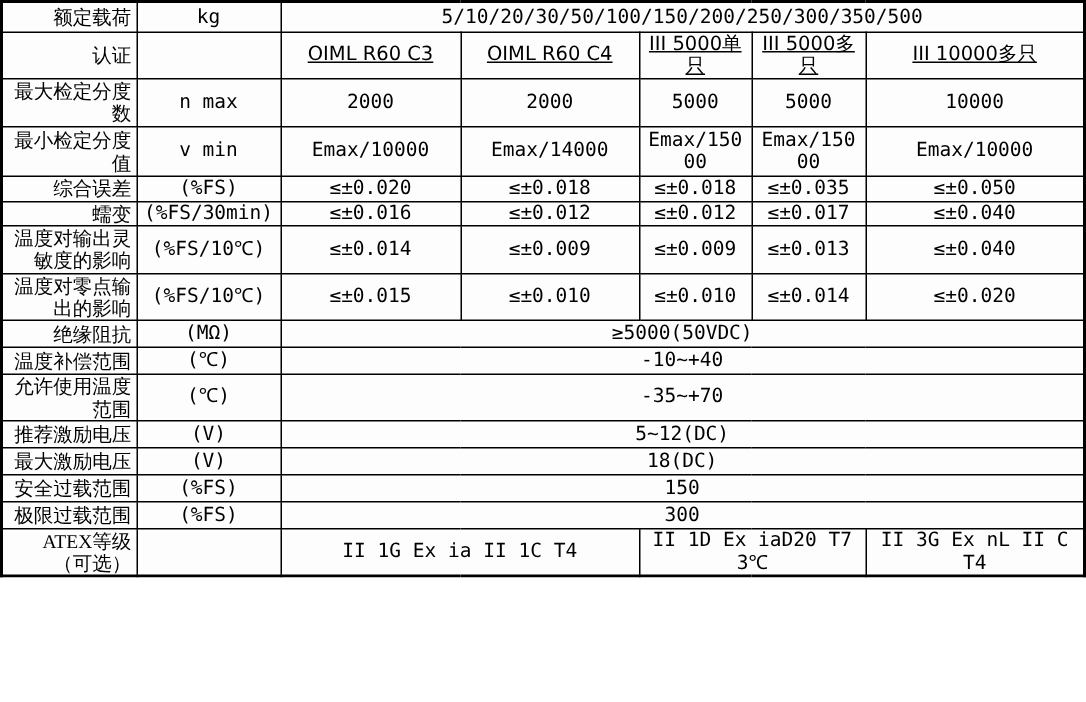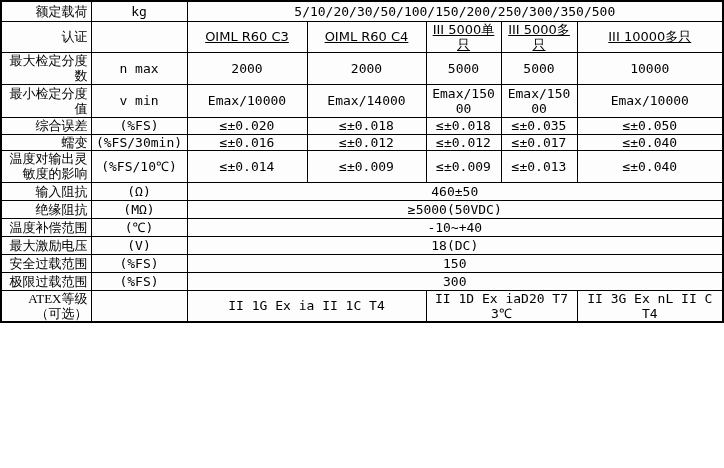--- a/index.html
+++ b/index.html
@@ -116,43 +116,57 @@
   <tr style="height:32px">
     <td class="lbl">温度对输出灵敏度的影响</td>
     <td class="mono">(%FS/10℃)</td>
     <td class="mono">≤±0.014</td>
     <td class="mono">≤±0.009</td>
     <td class="mono">≤±0.009</td>
     <td class="mono">≤±0.013</td>
     <td class="mono">≤±0.040</td>
   </tr>
 
+  <tr style="height:31px">
+    <td class="lbl">温度对零点输出的影响</td>
+    <td class="mono">(%FS/10℃)</td>
+    <td class="mono">≤±0.015</td>
+    <td class="mono">≤±0.010</td>
+    <td class="mono">≤±0.010</td>
+    <td class="mono">≤±0.014</td>
+    <td class="mono">≤±0.020</td>
+  </tr>
 
 
-  <tr style="height:18px">
-    <td class="lbl">输入阻抗</td>
-    <td class="mono">(Ω)</td>
-    <td class="mono" colspan="5">460±50</td>
-  </tr>
 
 
   <tr style="height:18px">
     <td class="lbl">绝缘阻抗</td>
     <td class="mono">(MΩ)</td>
     <td class="mono" colspan="5">≥5000(50VDC)</td>
   </tr>
 
 
   <tr style="height:18px">
     <td class="lbl">温度补偿范围</td>
     <td class="mono">(℃)</td>
     <td class="mono" colspan="5">-10~+40</td>
   </tr>
 
+  <tr style="height:30px">
+    <td class="lbl">允许使用温度范围</td>
+    <td class="mono">(℃)</td>
+    <td class="mono" colspan="5">-35~+70</td>
+  </tr>
 
+  <tr style="height:18px">
+    <td class="lbl">推荐激励电压</td>
+    <td class="mono">(V)</td>
+    <td class="mono" colspan="5">5~12(DC)</td>
+  </tr>
 
   <tr style="height:18px">
     <td class="lbl">最大激励电压</td>
     <td class="mono">(V)</td>
     <td class="mono" colspan="5">18(DC)</td>
   </tr>
 
   <tr style="height:18px">
     <td class="lbl">安全过载范围</td>
     <td class="mono">(%FS)</td>

